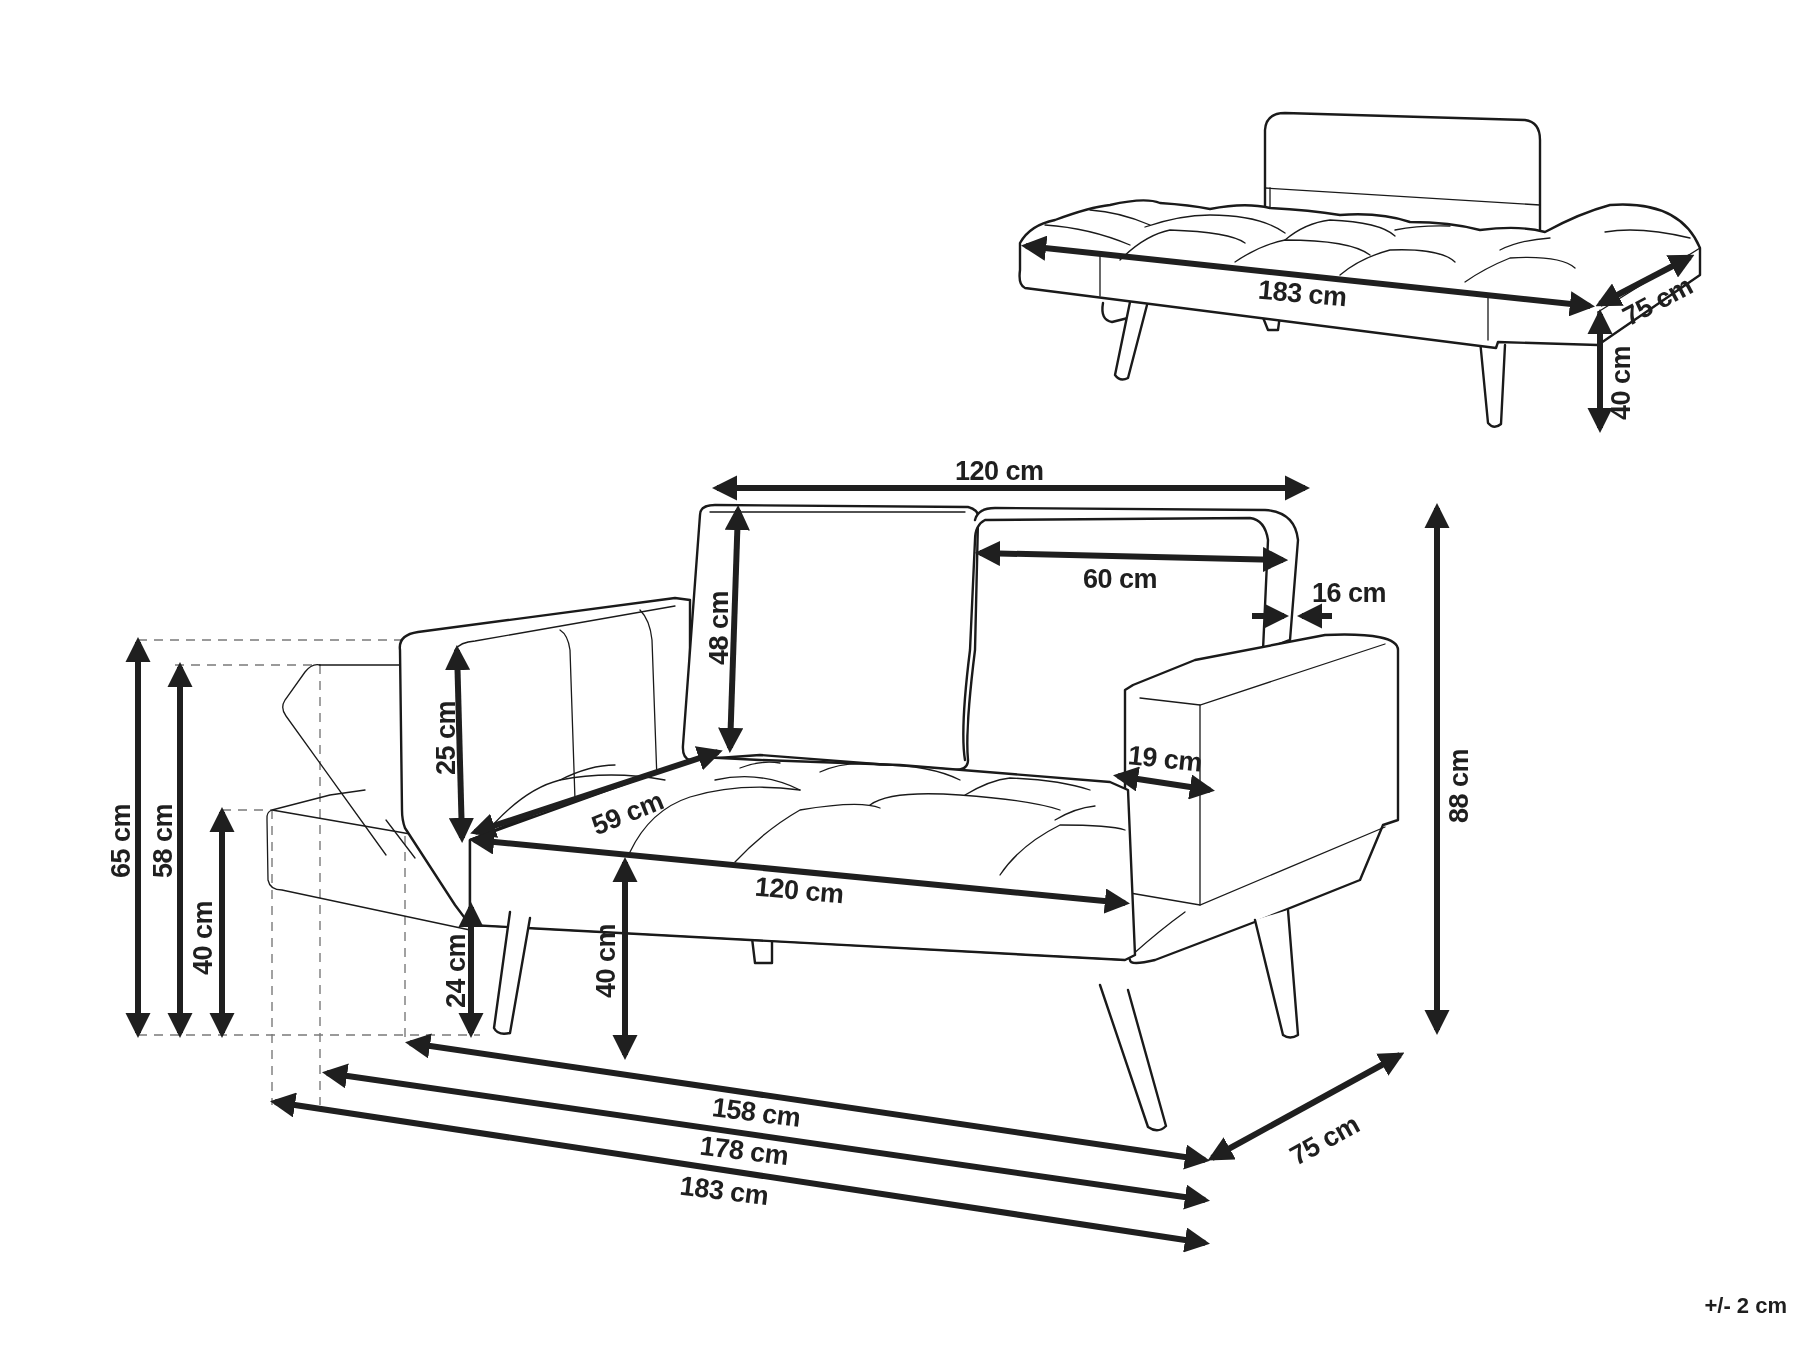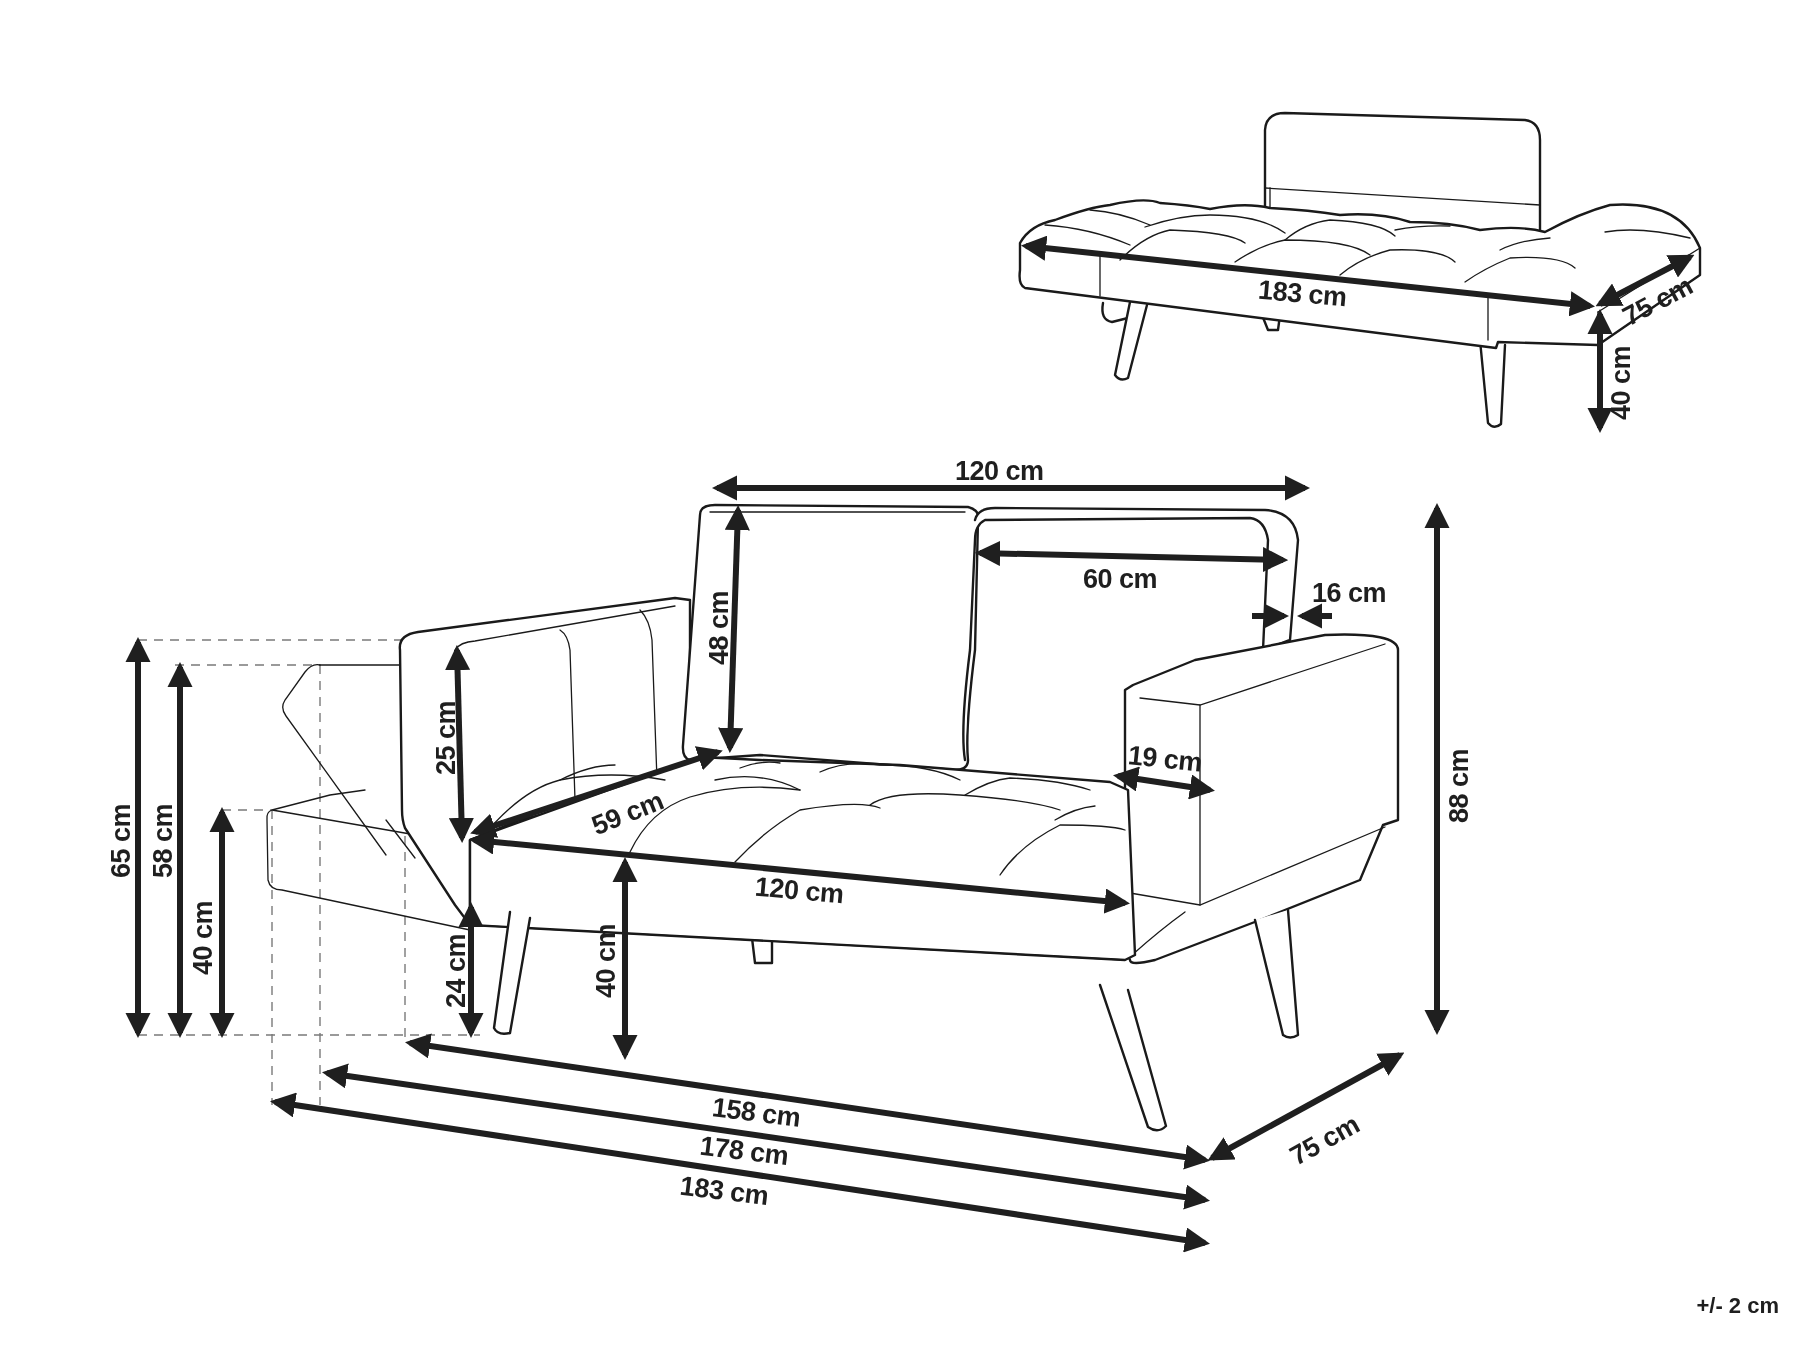--- a/index.html
+++ b/index.html
@@ -6,21 +6,21 @@
   body { width: 1799px; height: 1349px; position: relative; overflow: hidden;
          font-family: "Liberation Sans", "DejaVu Sans", sans-serif; }
   svg.drawing { position: absolute; left: 0; top: 0; }
   .outline { fill: #ffffff; stroke: #1a1a1a; stroke-width: 2.4; stroke-linejoin: round; stroke-linecap: round; }
   .thin { fill: none; stroke: #1a1a1a; stroke-width: 1.3; stroke-linecap: round; }
   .dash { fill: none; stroke: #7a7a7a; stroke-width: 1.4; stroke-dasharray: 9 7; }
   .dim { stroke: #1f1f1f; stroke-width: 6; fill: none; }
   .arrowhead { fill: #1f1f1f; }
   .lbl { font-family: "Liberation Sans", "DejaVu Sans", sans-serif; font-weight: 700;
          font-size: 27px; fill: #1f1f1f; letter-spacing: -0.5px; }
-  .tol { position: absolute; right: 20px; bottom: 30px; font-size: 22px; font-weight: 700;
+  .tol { position: absolute; right: 12px; bottom: 30px; font-size: 22px; font-weight: 700;
          color: #1f1f1f; }
 </style>
 </head>
 <body>
 
 <svg class="drawing" width="1799" height="1349" viewBox="0 0 1799 1349" xmlns="http://www.w3.org/2000/svg">
   <defs>
     <marker id="ah" viewBox="0 0 10 10" refX="8" refY="5" markerWidth="4.2" markerHeight="4.2" orient="auto-start-reverse">
       <path class="arrowhead" d="M0,0 L10,5 L0,10 z"></path>
     </marker>

